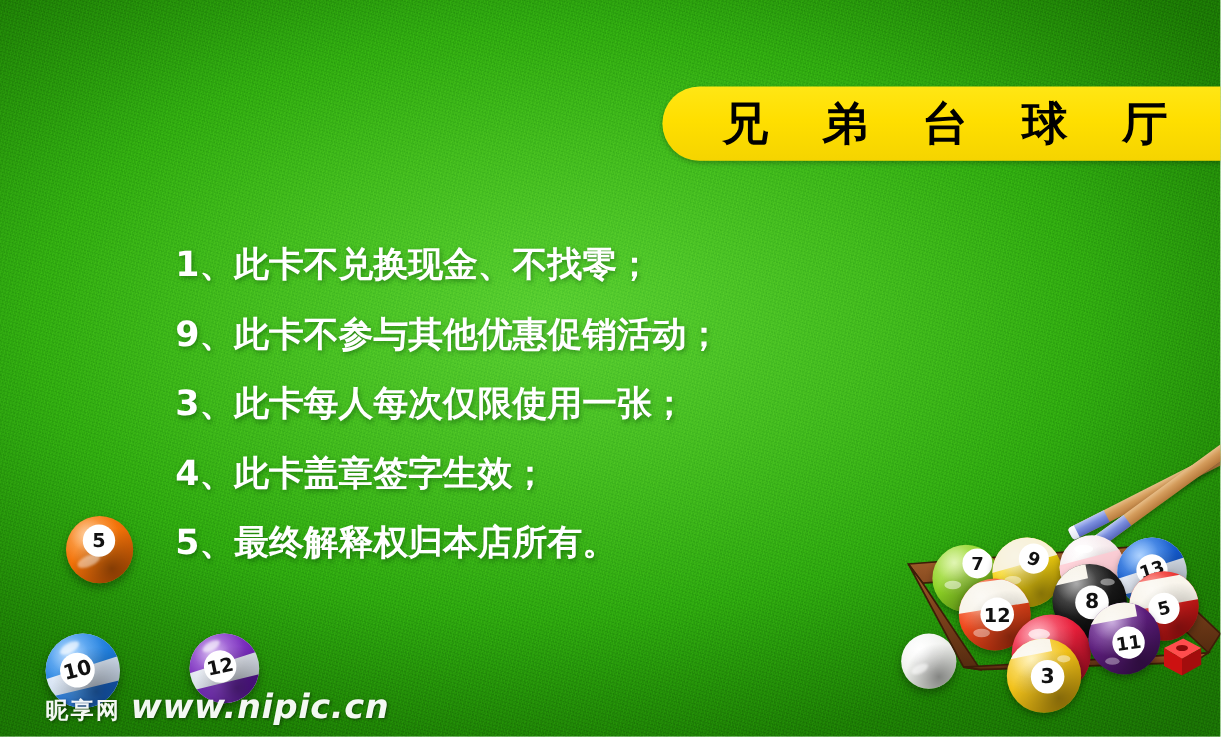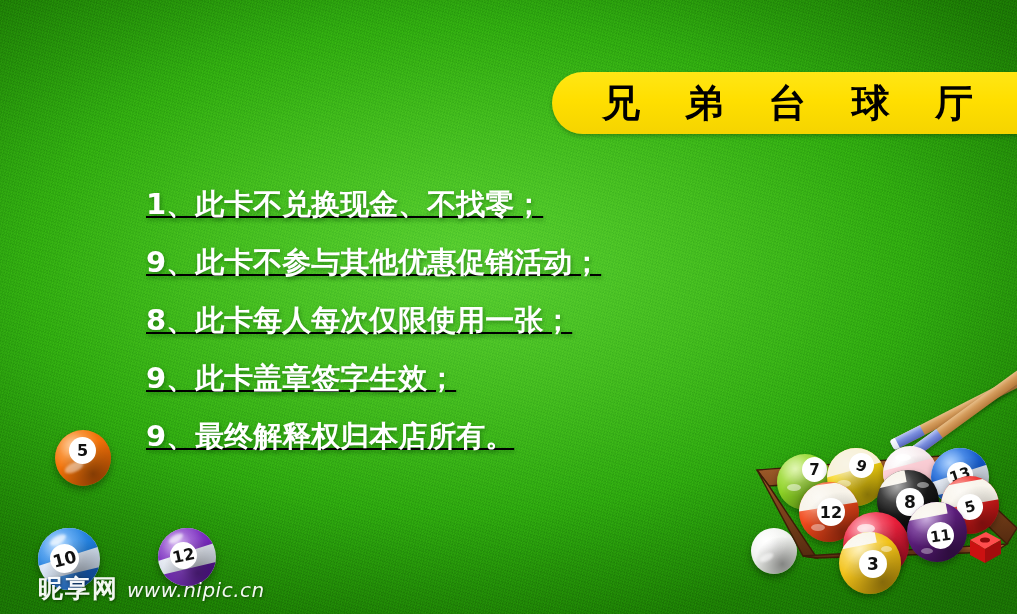--- a/index.html
+++ b/index.html
@@ -44,21 +44,21 @@
 
   
   .heading{
     position:absolute;left:64px;top:118px;
     font-size:58px;font-weight:bold;color:#fff;
     letter-spacing:4px;line-height:1;white-space:nowrap;
     text-shadow:2px 3px 5px rgba(0,60,0,.45);
   }
 
   
-  .rules{position:absolute;left:146px;top:190px;width:660px;text-decoration:underline;}
+  .rules{position:absolute;left:146px;top:206px;width:660px;}
   .rule{
     font-size:29px;color:#fff;font-weight:bold;
     line-height:1;margin-bottom:29px;white-space:nowrap;
     text-shadow:1px 2px 4px rgba(0,60,0,.45);
   }
 
   
   .ball{position:absolute;border-radius:50%;overflow:hidden;
         box-shadow:0 4px 7px rgba(0,0,0,.35);}
   .ball .shade{position:absolute;inset:0;border-radius:50%;
@@ -128,46 +128,46 @@
   .cue .tipw{position:absolute;left:0;top:0;bottom:0;width:34px;border-radius:3px 0 0 3px;
     background:linear-gradient(180deg,#b8c6f5 0%,#7b8ede 45%,#5566bb 100%);}
   .cue .ferr{position:absolute;left:0;top:0;bottom:0;width:6px;border-radius:3px 0 0 3px;
     background:linear-gradient(180deg,#fdfdff 0%,#dfe3f2 100%);}
 
   
   .chalk{position:absolute;left:967px;top:528px;width:36px;height:36px;}
 
   
   .wm{position:absolute;left:38px;top:572px;display:flex;align-items:baseline;gap:8px;}
-  .wm-logo{font-size:25px;font-weight:bold;color:#fff;letter-spacing:2px;
+  .wm-logo{font-size:19px;font-weight:bold;color:#fff;letter-spacing:2px;
     text-shadow:1px 1px 3px rgba(0,0,0,.5);font-family:"DejaVu Sans",sans-serif;opacity:.95;}
-  .wm-url{font-size:20px;font-style:italic;font-weight:normal;color:#fff;
+  .wm-url{font-size:28px;font-style:italic;font-weight:bold;color:#fff;
     text-shadow:1px 1px 3px rgba(0,0,0,.5);opacity:.95;letter-spacing:.5px;}
   .idline{position:absolute;right:14px;top:578px;font-size:15px;color:#fff;
     text-shadow:1px 1px 2px rgba(0,0,0,.55);white-space:nowrap;}
 </style>
 </head>
 <body>
 
 <div id="poster">
 
   <div class="felt"></div>
   <div class="vignette"></div>
 
   <div class="banner">
     <div class="banner-text">兄 弟 台 球 厅</div>
   </div>
 
 
   <div class="rules">
     <div class="rule">1、此卡不兑换现金、不找零；</div>
     <div class="rule">9、此卡不参与其他优惠促销活动；</div>
-    <div class="rule">8、此卡每人每次仅限使用一张；</div>
-    <div class="rule">9、此卡盖章签字生效；</div>
-    <div class="rule">9、最终解释权归本店所有。</div>
+    <div class="rule">3、此卡每人每次仅限使用一张；</div>
+    <div class="rule">4、此卡盖章签字生效；</div>
+    <div class="rule">5、最终解释权归本店所有。</div>
   </div>
 
   <div class="ball" id="ball5">
     <div class="shade"></div>
     <div class="numcircle">5</div>
     <div class="gloss"></div>
   </div>
 
   <div class="ball" id="ball10">
     <div class="st"></div>

